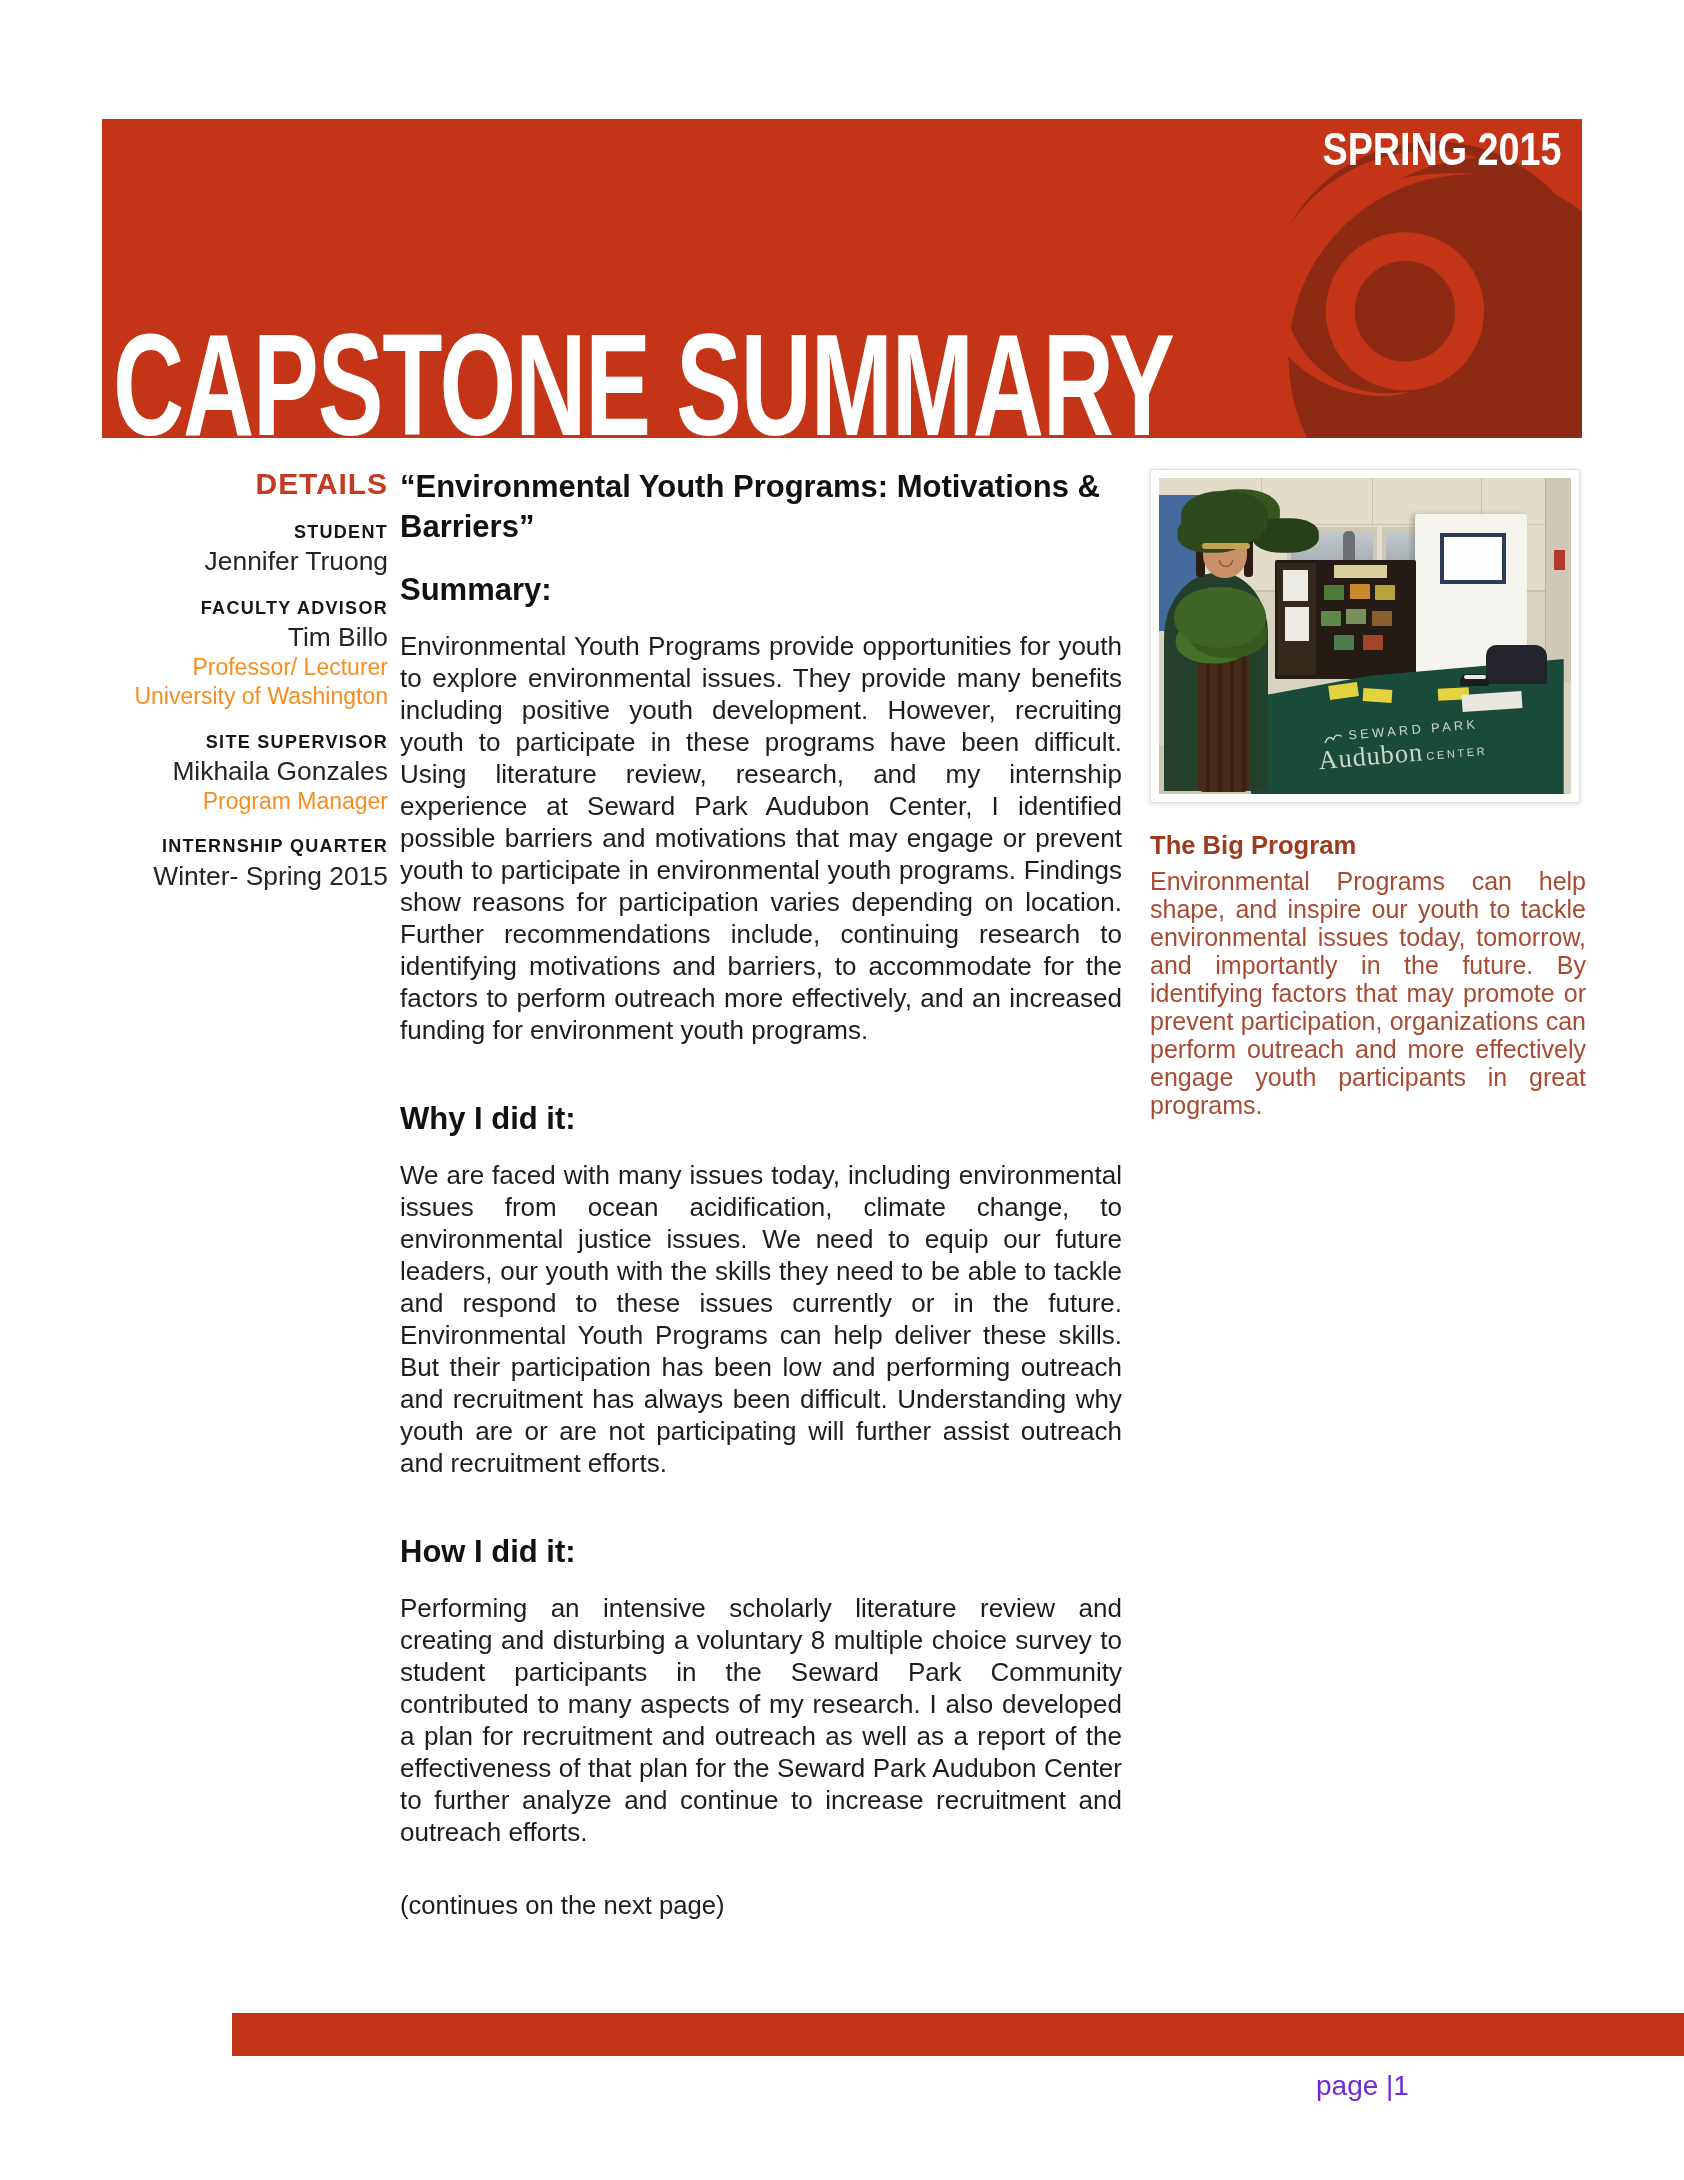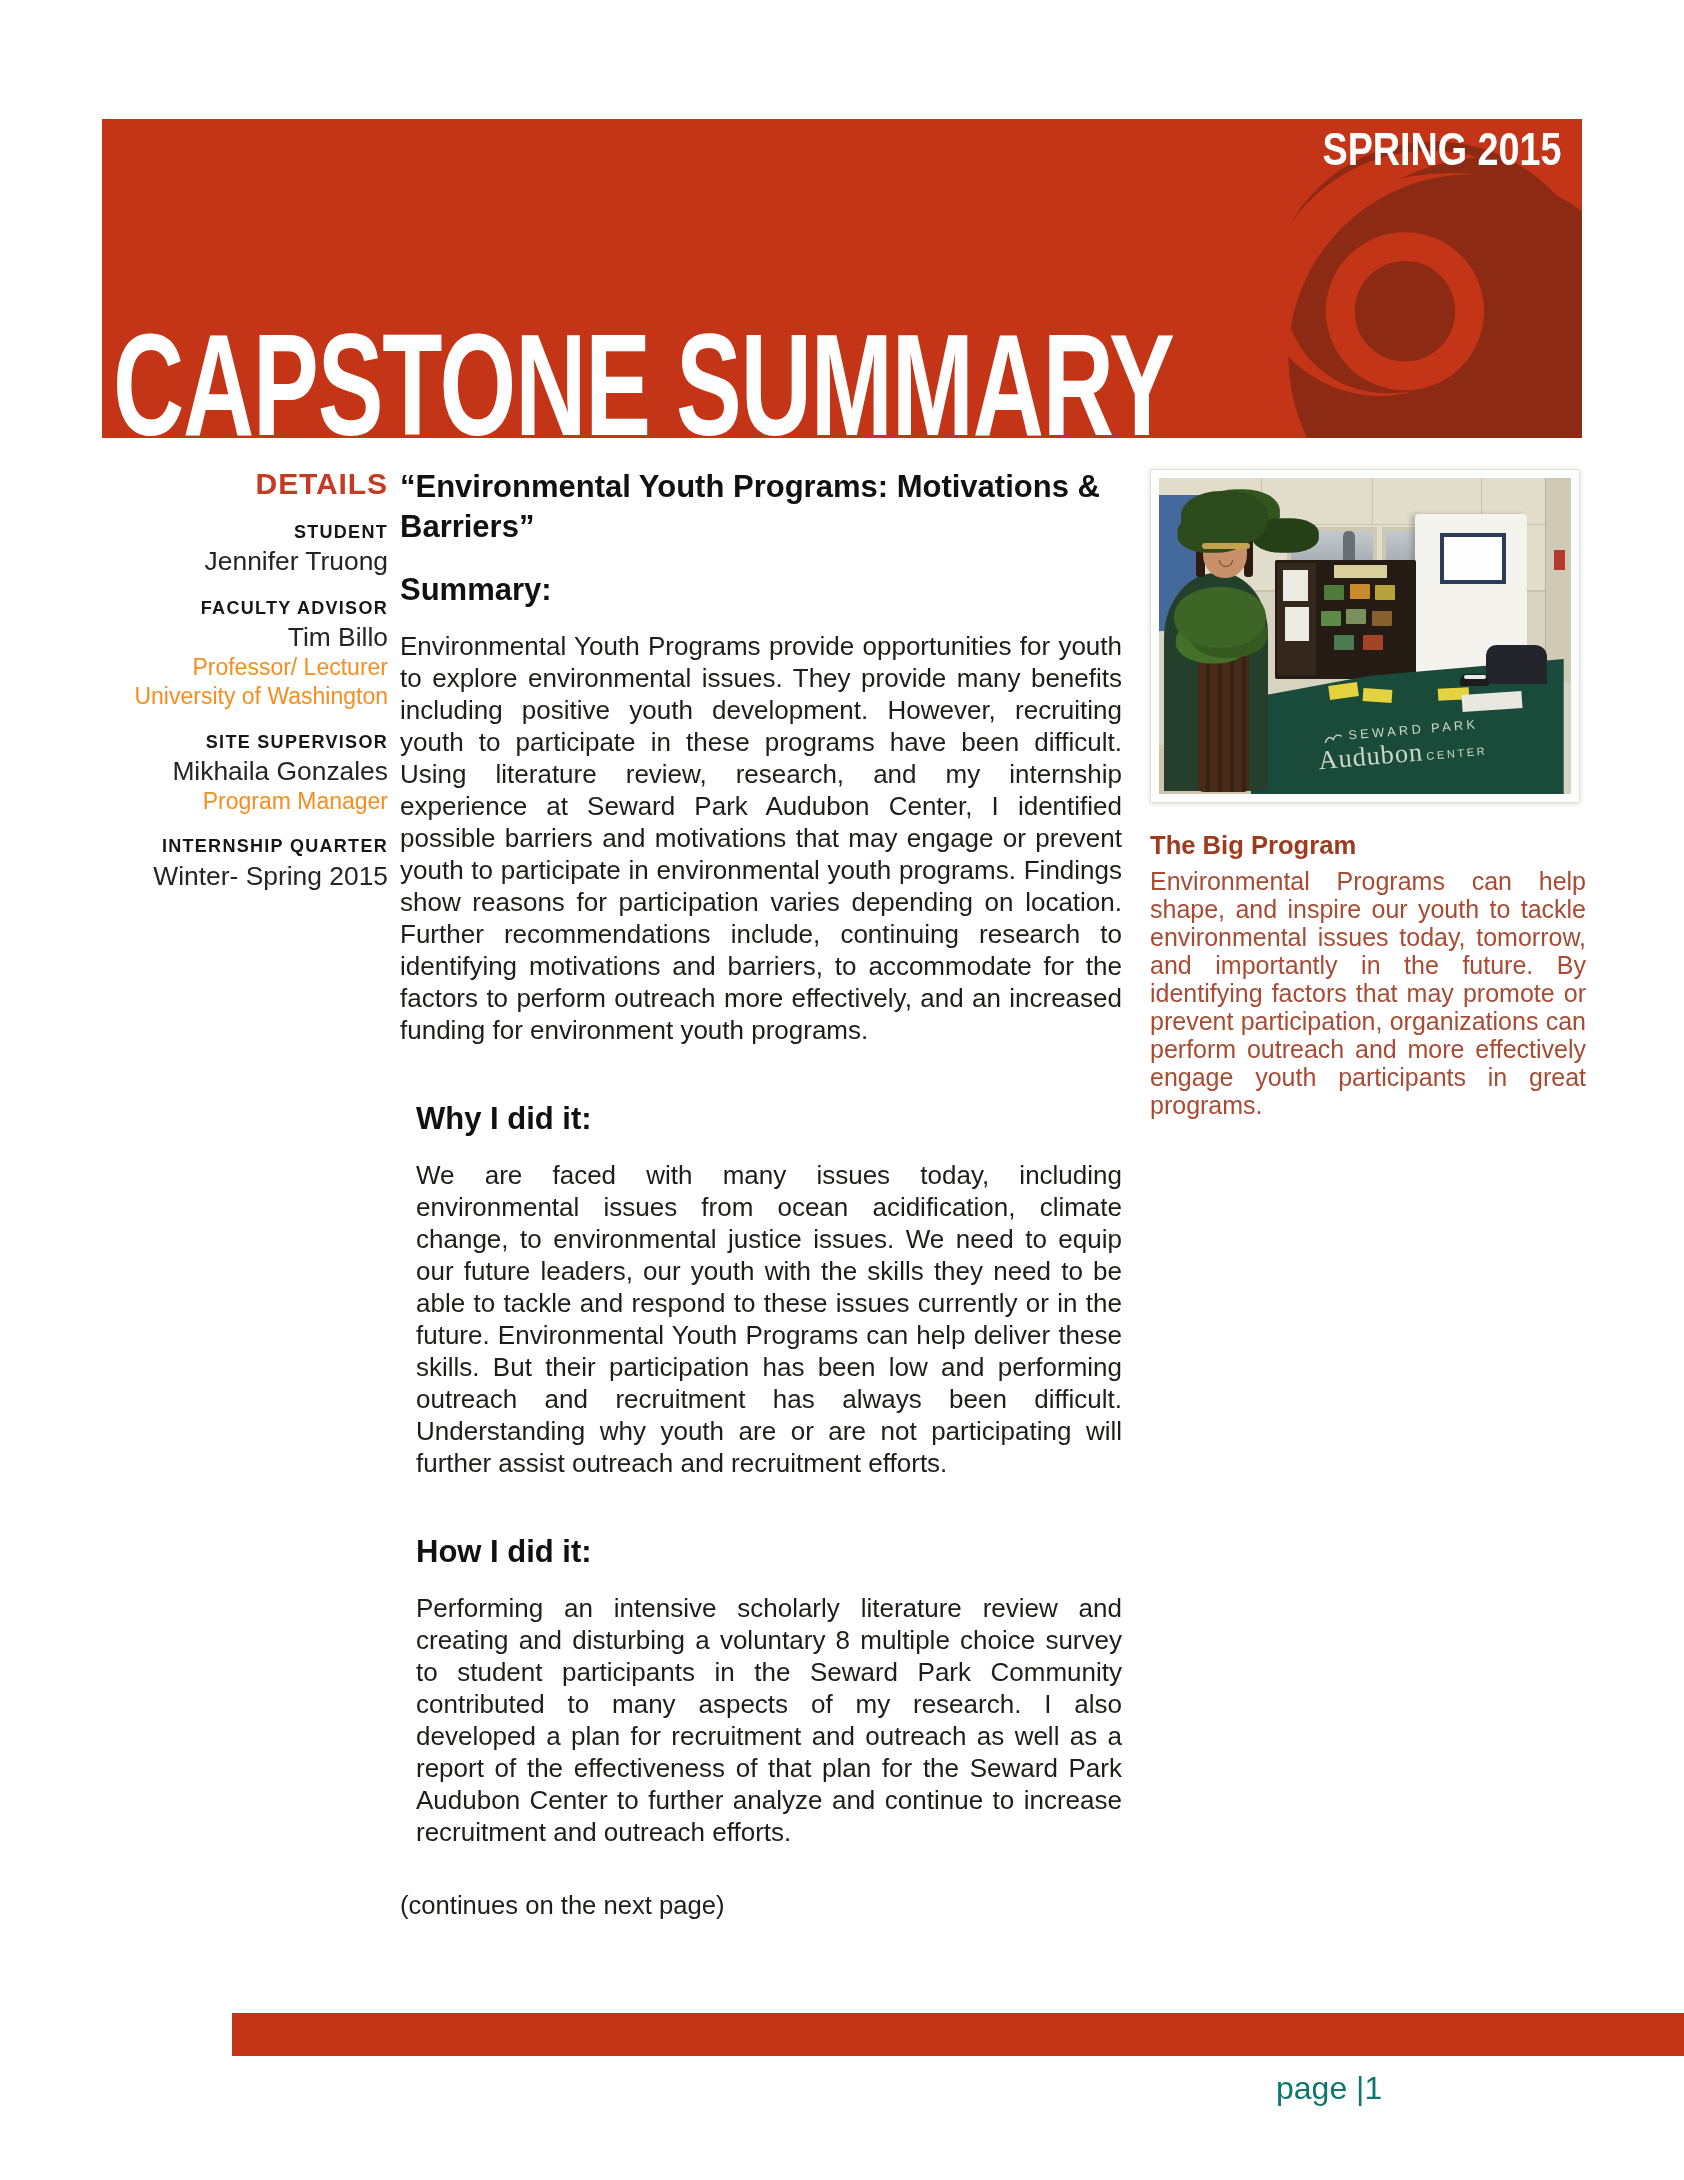--- a/index.html
+++ b/index.html
@@ -27,21 +27,21 @@
   .sidebar{position:absolute;left:102px;top:467px;width:286px;text-align:right;}
   .details-heading{font-size:30px;font-weight:bold;color:#c43a23;letter-spacing:0.9px;margin:0 0 8.5px 0;}
   .field{margin-top:21px;}
   .field-label{font-size:18px;font-weight:bold;color:#161616;letter-spacing:1.3px;margin-bottom:3.4px;}
   .field-value{font-size:26.4px;color:#242424;line-height:1.16;}
   .field-sub{font-size:23px;color:#f68d1e;line-height:1.25;}
   
   .main{position:absolute;left:400px;top:467px;width:722px;}
   .article-title{font-size:31px;font-weight:bold;line-height:1.3;color:#111;margin:0;}
   .section{margin-top:24px;}
-  .section + .section{margin-top:55px;margin-left:16px;}
+  .section + .section{margin-top:55px;}
   .section-heading{font-size:31px;font-weight:bold;color:#111;margin:0 0 22px 0;}
   .body-par{font-size:26px;line-height:32px;text-align:justify;margin:0;color:#1d1d1b;}
   .continues{margin-top:43px;font-size:25.6px;color:#1d1d1b;}
   
   .photo-figure{
     position:absolute;left:1150px;top:469px;width:430px;height:334px;box-sizing:border-box;
     background:#fff;border:0.9px solid #e3e1da;box-shadow:0 0.9px 5.1px rgba(0,0,0,.14);padding:7.7px;
   }
   .photo-scene{position:relative;width:100%;height:100%;overflow:hidden;background:#d8d2c0;}
   .scene-cabinets{position:absolute;left:0;top:0;width:100%;height:112px;background:#e2dcca;border-bottom:2.6px solid #c9c2ad;}
@@ -81,21 +81,21 @@
     box-shadow:-12px 15.3px 0 -8.5px #2c4a1c,61px 17px 0 -10.2px #254016,15.3px -5.1px 0 -3.4px #33561f;}
   .person-hair{position:absolute;width:9.4px;height:39px;background:#2b1b12;border-radius:3.4px;}
   .person-head{position:absolute;left:44px;top:51px;width:44px;height:49px;background:#c89069;border-radius:48%;}
   .person-headband{position:absolute;left:43px;top:65px;width:48px;height:6px;background:#c4a24e;border-radius:3.4px;}
   .person-smile{position:absolute;left:60px;top:82px;width:12px;height:6px;border:1.7px solid #7a4a33;border-top:none;border-radius:0 0 8.5px 8.5px;}
   .big-picture{position:absolute;left:1150px;top:831px;width:436px;}
   .bp-heading{font-size:25.6px;font-weight:bold;color:#9e3b1f;margin:0 0 6.8px 0;}
   .bp-body{font-size:25px;line-height:28px;color:#a84b33;text-align:justify;margin:0;}
   
   .footer-bar{position:absolute;left:232px;top:2013px;width:1453px;height:43px;background:#c43417;}
-  .page-number{position:absolute;left:1276px;top:2070px;font-size:32px;color:#0f766e;}
+  .page-number{position:absolute;left:1316px;top:2070px;font-size:28px;color:#6d28d9;}
 </style>
 </head>
 <body>
 
 <div class="page">
 
   <header class="banner">
     <svg class="swirl" viewBox="0 0 470 375" aria-hidden="true">
       <circle cx="340" cy="280" r="215" fill="#8d2a13"></circle>
       <path d="M 112,156 A 195,195 0 0 1 446,97 A 270,270 0 0 0 112,156 Z" fill="#8d2a13"></path>

